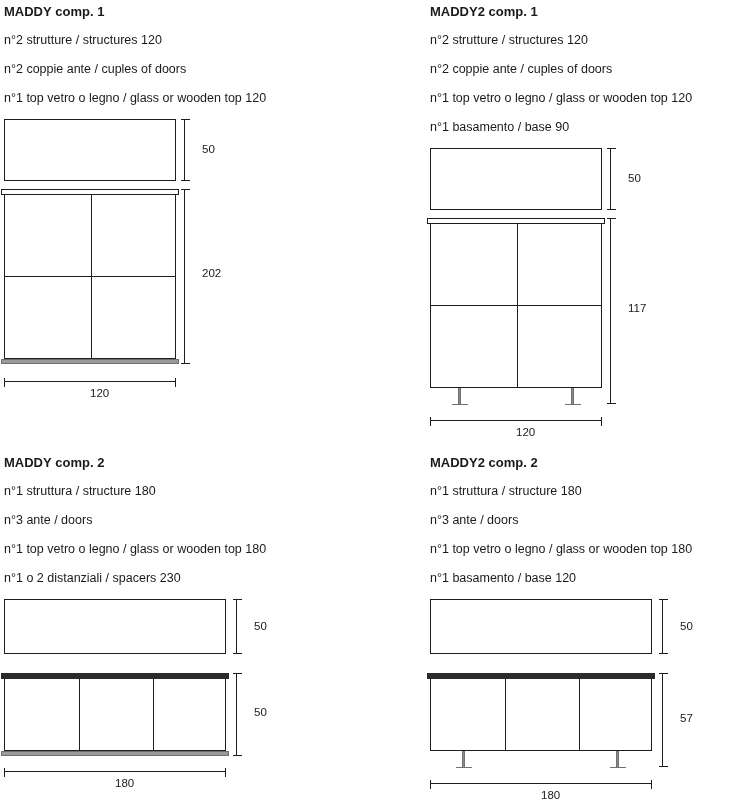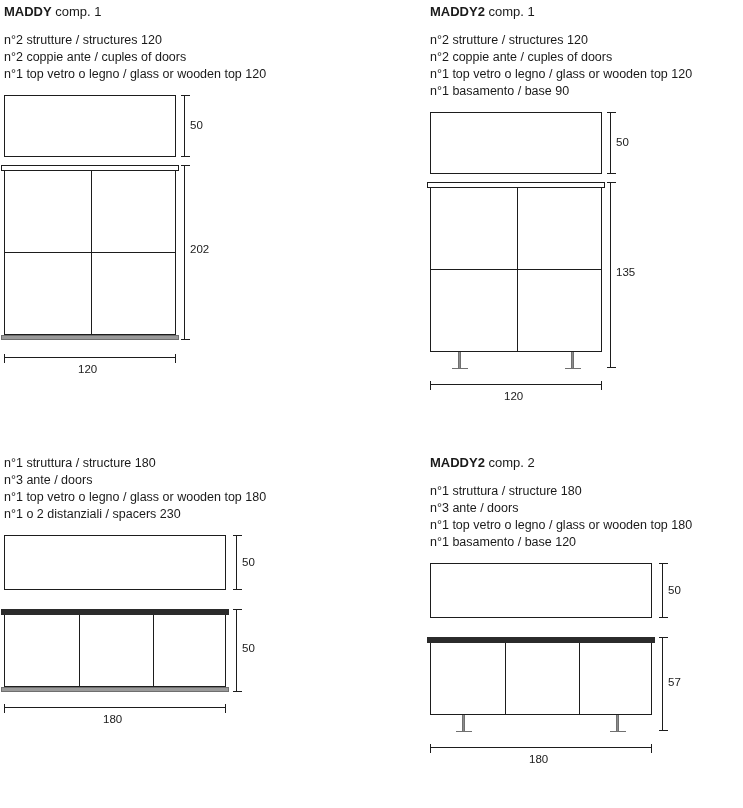--- a/index.html
+++ b/index.html
@@ -32,31 +32,32 @@
   .title {
     font-size: 13px;
     line-height: 16px;
     margin-bottom: 12px;
     white-space: nowrap;
   }
   .title .model {
     font-weight: bold;
   }
   .title .comp {
-    font-weight: normal;
+    font-weight: bold;
   }
   .speclist {
     font-size: 12.5px;
     line-height: 17px;
     margin: 0;
     padding: 0;
     list-style: none;
   }
   .speclist li {
     white-space: nowrap;
+    margin-top: 12px;
   }
 
   
   .draw {
     position: relative;
     margin-top: 12px;
     height: 300px;
   }
   .draw.short {
     height: 195px;
@@ -160,20 +161,21 @@
     border-left: 1px solid #1d1d1d;
   }
   .dimh::before { left: 0; }
   .dimh::after  { right: 0; }
 
   .dimlabel {
     position: absolute;
     font-size: 11.5px;
     color: #1a1a1a;
     white-space: nowrap;
+    margin-left: 12px;
   }
 </style>
 </head>
 <body>
 
 <div class="sheet">
 
   <div class="panel panel-tl">
     <div class="title">
       <span class="model">MADDY</span>
@@ -228,28 +230,32 @@
         <div class="hline" style="top:82px;"></div>
       </div>
       <div class="topband" style="left:-3px; top:70px; width:178px;"></div>
 
       <div class="leg" style="left:28px; top:240px; height:16px;"></div>
       <div class="leg" style="left:141px; top:240px; height:16px;"></div>
       <div class="legfoot" style="left:22px; top:256px; width:16px;"></div>
       <div class="legfoot" style="left:135px; top:256px; width:16px;"></div>
 
       <div class="dimv" style="left:180px; top:70px; height:186px;"></div>
-      <div class="dimlabel" style="left:186px; top:154px;">135</div>
+      <div class="dimlabel" style="left:186px; top:154px;">117</div>
 
       <div class="dimh" style="left:0px; top:272px; width:172px;"></div>
       <div class="dimlabel" style="left:74px; top:278px;">120</div>
     </div>
   </div>
 
   <div class="panel panel-bl">
+    <div class="title">
+      <span class="model">MADDY</span>
+      <span class="comp">comp. 2</span>
+    </div>
     <ul class="speclist">
       <li>n°1 struttura / structure 180</li>
       <li>n°3 ante / doors</li>
       <li>n°1 top vetro o legno / glass or wooden top 180</li>
       <li>n°1 o 2 distanziali / spacers 230</li>
     </ul>
 
     <div class="draw short">
       <div class="box slab" style="left:0px; top:0px; width:222px; height:55px;"></div>
       <div class="dimv" style="left:232px; top:0px; height:55px;"></div>

